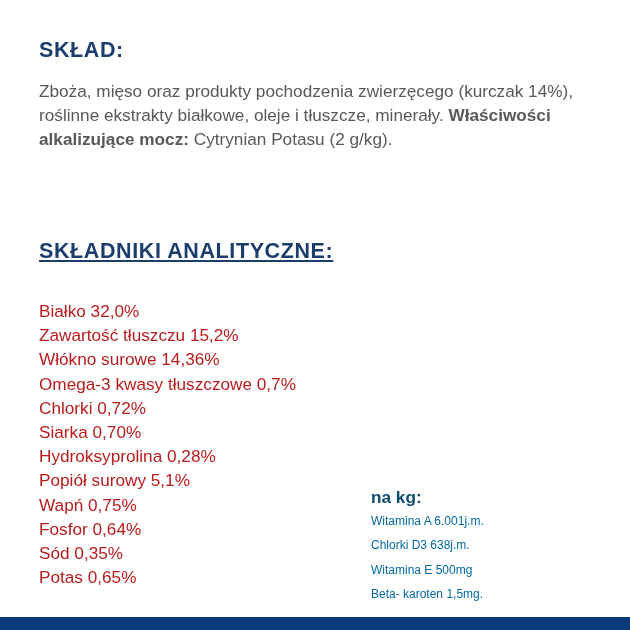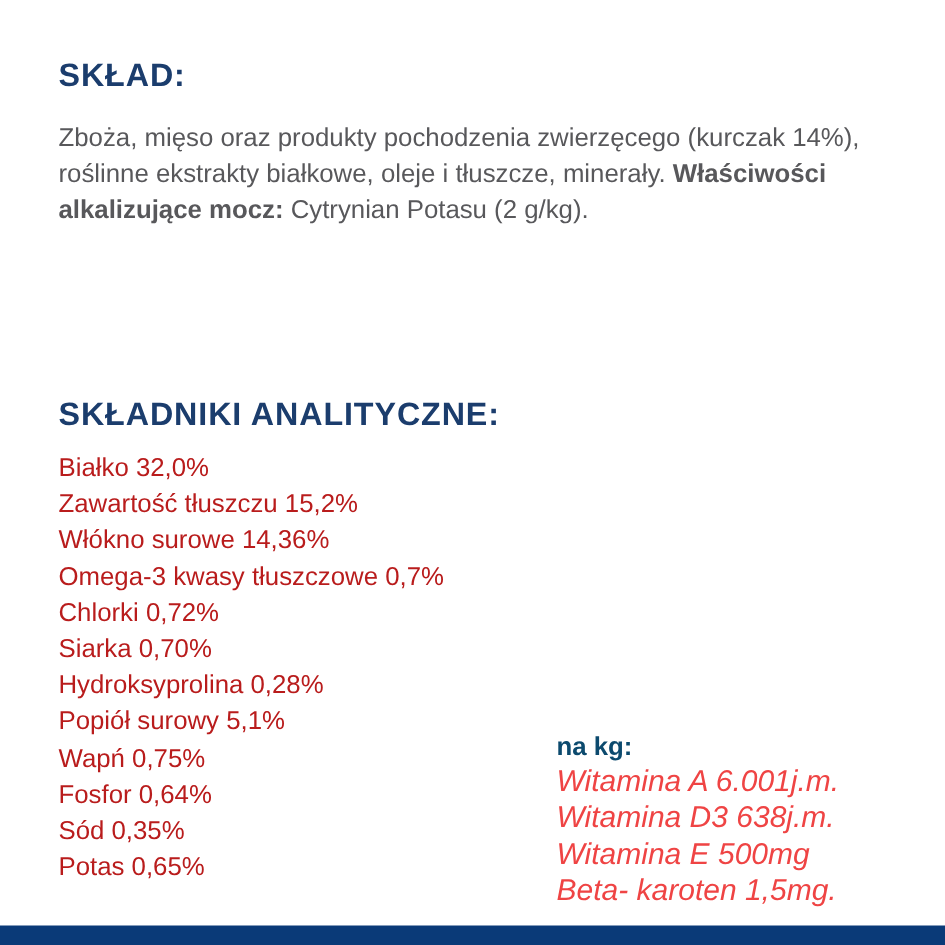--- a/index.html
+++ b/index.html
@@ -63,21 +63,22 @@
     position: absolute;
     left: 0;
     top: 79px;
     width: 540px;
   }
 
   
   #analityczne-heading {
     position: absolute;
     left: 0;
-    top: 264px;
+    top: 239px;
+    text-decoration: underline;
   }
 
   #analityczne-columns {
     position: absolute;
     left: 0;
     top: 299px;
     width: 560px;
   }
 
   .col-left {
@@ -95,25 +96,24 @@
   }
 
   .nutrient-line {
     color: #b91c1c;
     font-size: 17.2px;
     line-height: 24.2px;
     white-space: nowrap;
   }
 
   .vitamin-line {
-    color: #ef4444;
-    font-size: 20px;
+    color: #0369a1;
+    font-size: 12px;
     line-height: 24.2px;
     white-space: nowrap;
-    font-style: italic;
   }
 
   .col-right-title {
     color: #0c4a6e;
     font-size: 17.2px;
     line-height: 24.2px;
     font-weight: bold;
     white-space: nowrap;
   }
 
@@ -154,21 +154,21 @@
           <div class="nutrient-line">Wapń 0,75%</div>
           <div class="nutrient-line">Fosfor 0,64%</div>
           <div class="nutrient-line">Sód 0,35%</div>
           <div class="nutrient-line">Potas 0,65%</div>
         </div>
 
       <div class="col-right">
         <div class="col-right-title">na kg:</div>
         <div>
             <div class="vitamin-line">Witamina A 6.001j.m.</div>
-            <div class="vitamin-line">Witamina D3 638j.m.</div>
+            <div class="vitamin-line">Chlorki D3 638j.m.</div>
             <div class="vitamin-line">Witamina E 500mg</div>
             <div class="vitamin-line">Beta- karoten 1,5mg.</div>
           </div>
       </div>
 
     </div>
 
   </div>
 
   <div id="bottom-bar" style="background: rgb(10, 58, 120);"></div>

